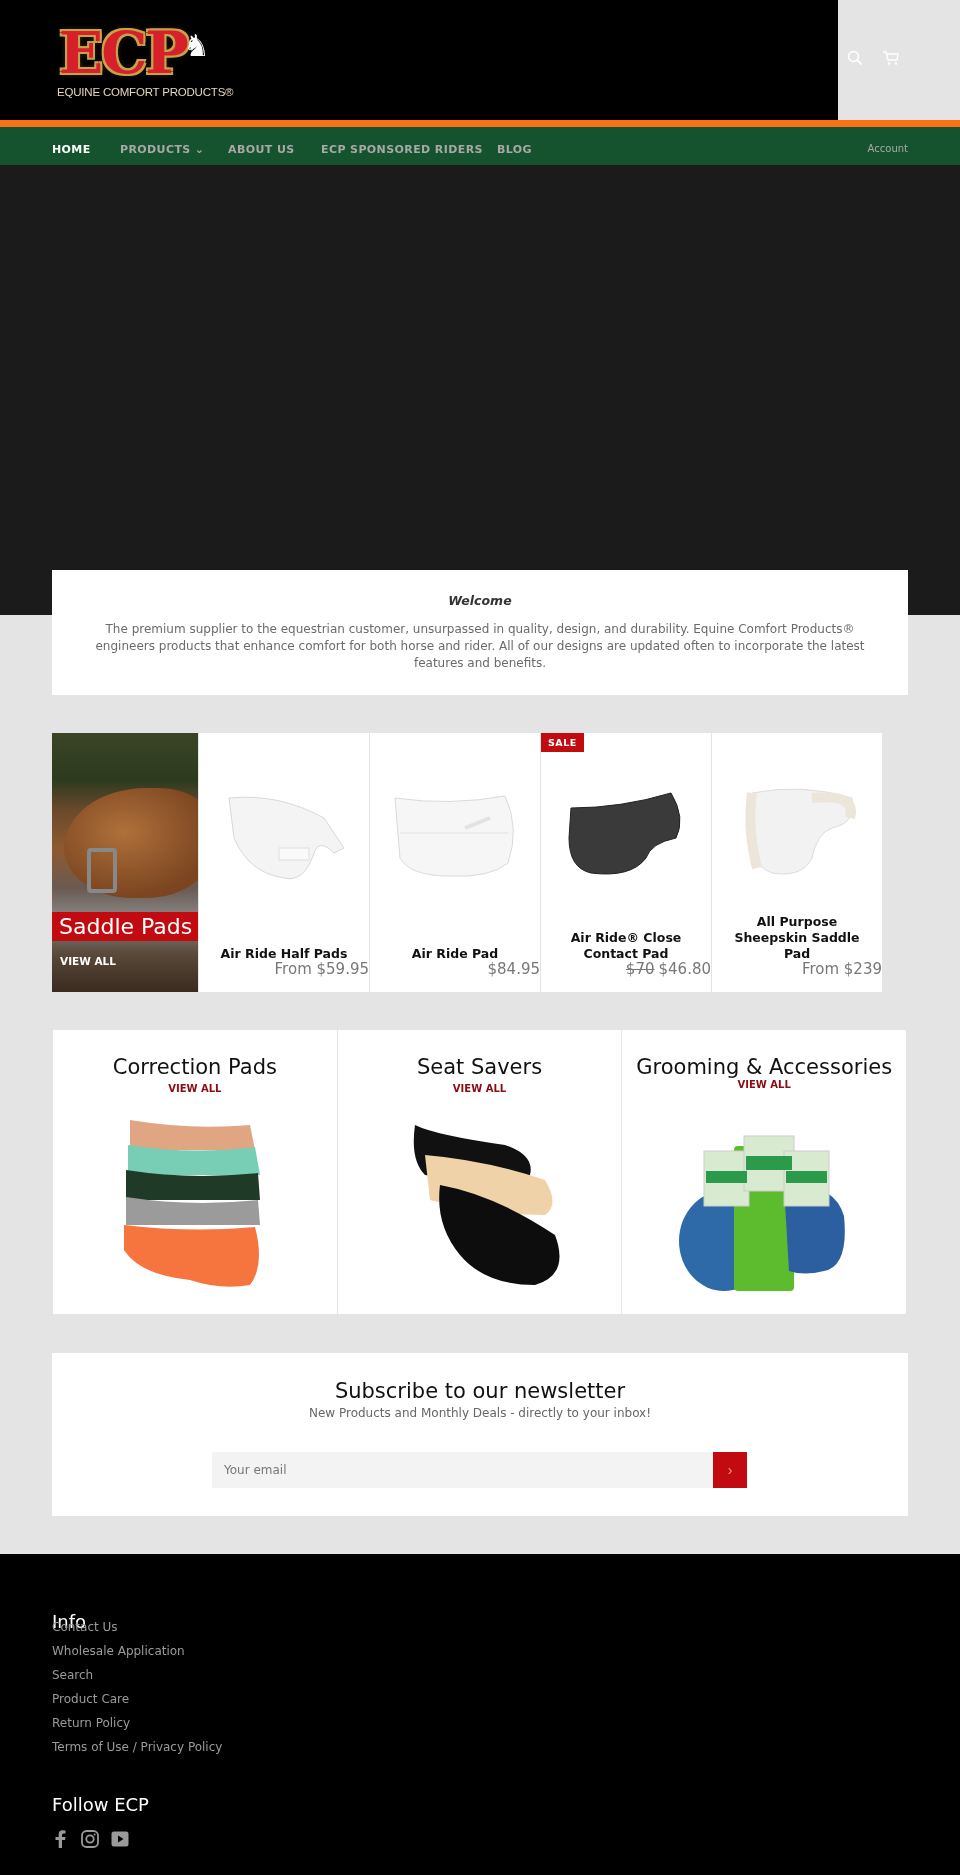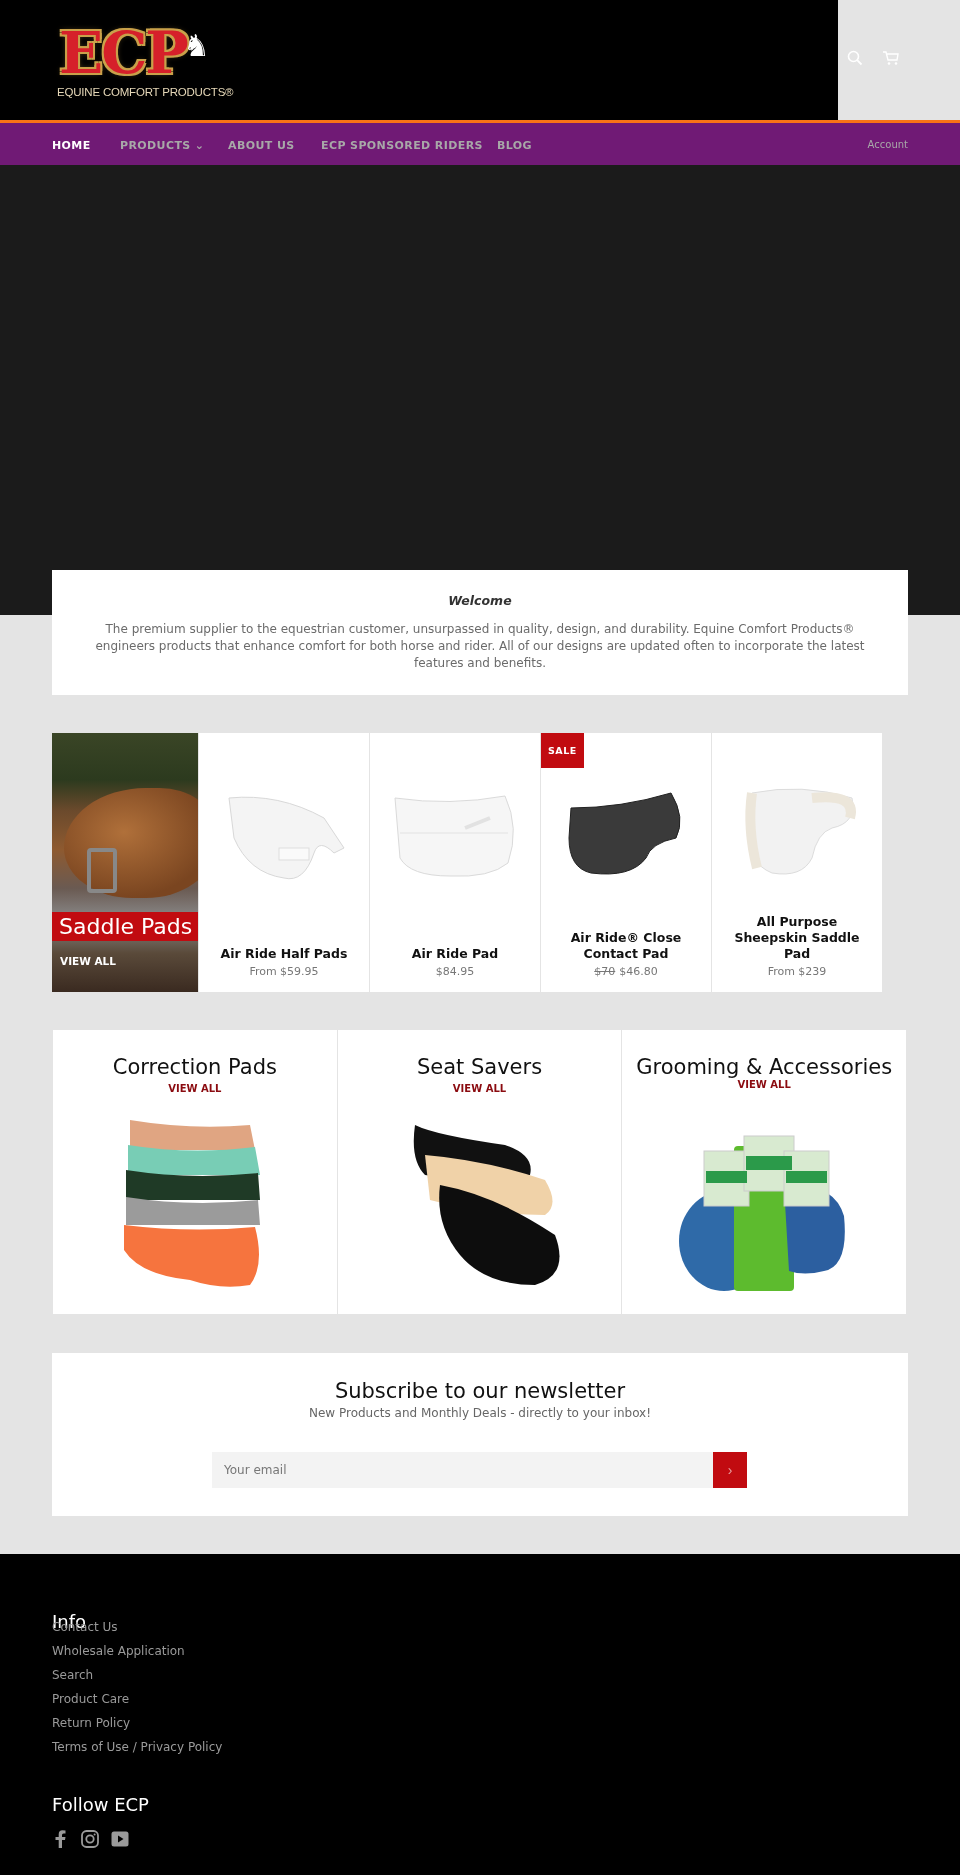--- a/index.html
+++ b/index.html
@@ -4,41 +4,41 @@
 <style>
   * { box-sizing: border-box; margin: 0; padding: 0; }
   body { width: 960px; height: 1875px; background: #e4e4e4; font-family: "DejaVu Sans", sans-serif; overflow: hidden; position: relative; }
   .header { position: absolute; left: 0; top: 0; width: 838px; height: 120px; background: #000; }
   .logo { position: absolute; left: 55px; top: 22px; width: 185px; height: 80px; }
   .logo-ecp { position: absolute; left: 4px; top: 0; font-family: "DejaVu Serif", serif; font-weight: bold; font-size: 58px; line-height: 62px; color: #d6202a; letter-spacing: -2px;
     text-shadow: -2px -2px 0 #c9a14a, 2px -2px 0 #c9a14a, -2px 2px 0 #c9a14a, 2px 2px 0 #c9a14a, 0 0 6px rgba(201,161,74,.5); }
   .logo-horse { position: absolute; left: 128px; top: 6px; font-size: 30px; color: #fff; }
   .logo-sub { position: absolute; left: 2px; top: 64px; font-family: "Liberation Sans", sans-serif; font-size: 11.5px; color: #e6d8b8; letter-spacing: -0.2px; white-space: nowrap; }
   .hdr-icon { position: absolute; top: 50px; width: 18px; height: 18px; }
-  .nav { position: absolute; left: 0; top: 120px; width: 960px; height: 45px; background: #701a75; border-top: 3px solid #f97316; }
+  .nav { position: absolute; left: 0; top: 120px; width: 960px; height: 45px; background: #14532d; border-top: 7px solid #f97316; }
   .nav-item { position: absolute; top: 16px; font-size: 11px; font-weight: bold; color: #a8a8a8; letter-spacing: 0.4px; white-space: nowrap; }
   .nav-item.active { color: #fff; }
   .nav-underline { position: absolute; left: 52px; top: 42px; width: 34px; height: 3px; background: #c10b10; }
   .nav-account { position: absolute; right: 52px; top: 16px; font-size: 10px; color: #a8a8a8; }
   .hero { position: absolute; left: 0; top: 165px; width: 960px; height: 450px; background: #1b1b1b; }
   .welcome { position: absolute; left: 52px; top: 570px; width: 856px; height: 125px; background: #fff; text-align: center; }
   .welcome h2 { margin-top: 23px; font-size: 12.5px; font-style: italic; font-weight: bold; color: #333; }
   .welcome p { margin: 13px auto 0; width: 780px; font-size: 12px; line-height: 17px; color: #6b6b6b; }
   .products { position: absolute; left: 52px; top: 733px; width: 856px; height: 259px; display: flex; gap: 1px; background: #e4e4e4; }
   .feature { width: 146px; height: 259px; position: relative; overflow: hidden; background: linear-gradient(180deg, #3a4526 0%, #2c3a1e 18%, #6b4a2c 30%, #8e5a30 45%, #6a5a52 60%, #8a8a8a 72%, #5a4a3a 85%, #3a2a20 100%); }
   .feature-saddle { position: absolute; left: 12px; top: 55px; width: 150px; height: 110px; border-radius: 60% 40% 50% 50%; background: radial-gradient(ellipse at 40% 40%, #b0703a, #7a4520 70%); }
   .feature-stirrup { position: absolute; left: 35px; top: 115px; width: 30px; height: 45px; border: 4px solid #888; border-radius: 4px; }
   .feature-label { position: absolute; left: 0; top: 179px; background: #c10b10; color: #fff; font-size: 22px; padding: 2px 9px 2px 7px; white-space: nowrap; }
   .feature-link { position: absolute; left: 8px; top: 222px; color: #fff; font-size: 10.5px; font-weight: bold; }
   .card { width: 170px; height: 259px; background: #fff; position: relative; text-align: center; }
   .card-img { position: absolute; left: 20px; top: 45px; width: 130px; height: 110px; }
   .card-title { position: absolute; left: 8px; right: 8px; bottom: 30px; font-size: 12.5px; font-weight: bold; color: #111; line-height: 16px; }
-  .card-price { position: absolute; left: 0; right: 0; bottom: 14px; font-size: 11px; color: #777; }
+  .card-price { position: absolute; left: 0; right: 0; bottom: 14px; font-size: 15px; color: #777; text-align: right; }
   .card-price s { margin-right: 4px; }
-  .sale-badge { position: absolute; left: 0; top: 0; background: #c10b10; color: #fff; font-size: 9.5px; font-weight: bold; padding: 12px 7px; letter-spacing: 0.5px; }
+  .sale-badge { position: absolute; left: 0; top: 0; background: #c10b10; color: #fff; font-size: 9.5px; font-weight: bold; padding: 4px 7px; letter-spacing: 0.5px; }
   .collections { position: absolute; left: 53px; top: 1030px; width: 853px; height: 284px; display: flex; gap: 1px; background: #e4e4e4; }
   .coll { flex: 1; background: #fff; position: relative; text-align: center; }
   .coll h3 { margin-top: 23px; font-size: 21px; font-weight: normal; color: #111; line-height: 28px; }
   .coll .va { font-size: 10px; font-weight: bold; color: #8b0b10; margin-top: 2px; }
   .coll-img { position: absolute; left: 50%; transform: translateX(-50%); }
   .newsletter { position: absolute; left: 52px; top: 1353px; width: 856px; height: 163px; background: #fff; text-align: center; }
   .newsletter h2 { margin-top: 26px; font-size: 21px; font-weight: normal; color: #111; }
   .newsletter p { margin-top: 3px; font-size: 12px; color: #666; }
   .nl-form { position: absolute; left: 160px; top: 99px; width: 535px; height: 36px; display: flex; }
   .nl-input { flex: 1; background: #f3f3f3; border: none; padding-left: 12px; font-size: 12px; color: #666; font-family: "DejaVu Sans", sans-serif; }

